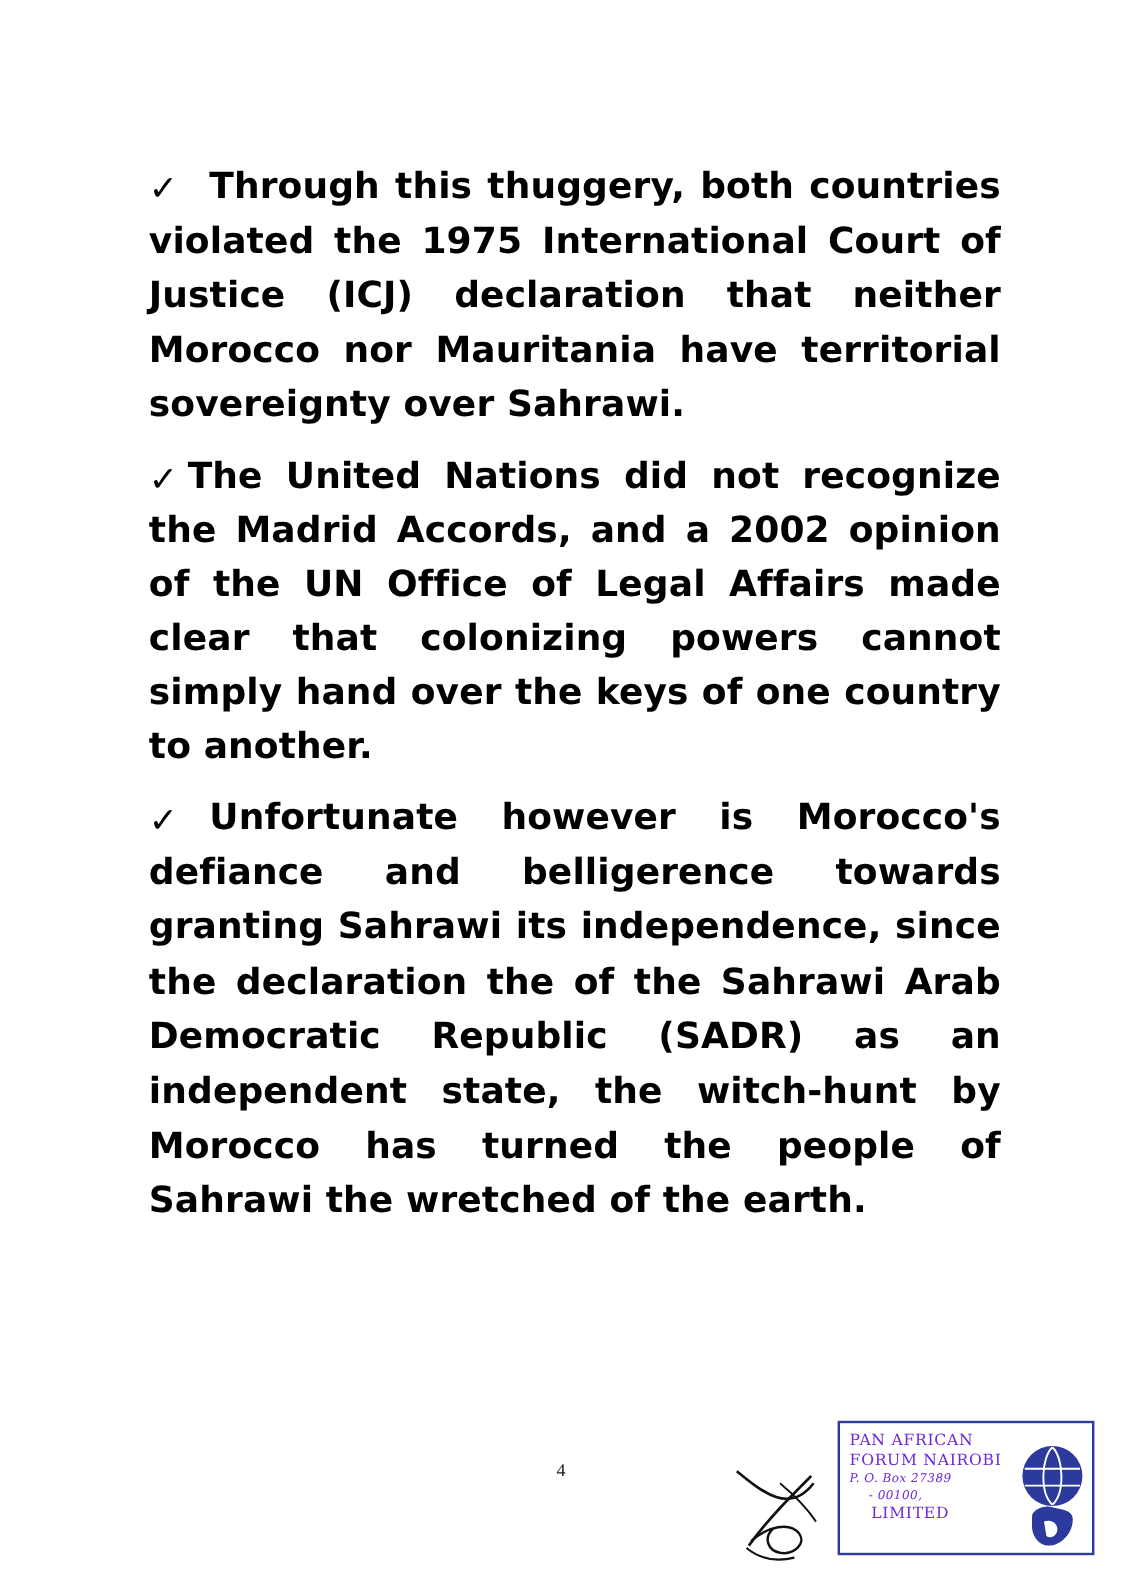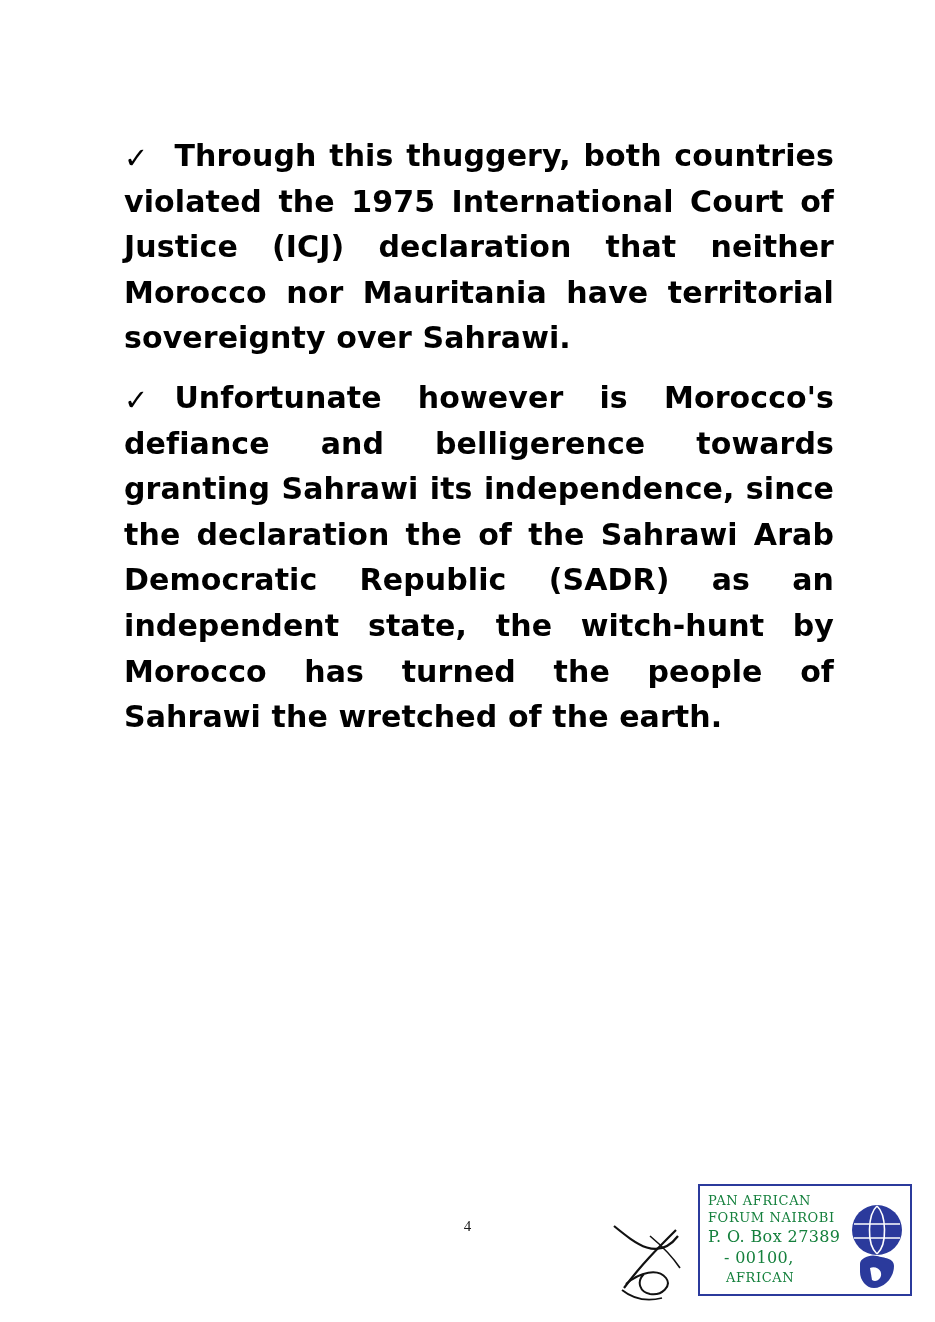--- a/index.html
+++ b/index.html
@@ -95,33 +95,34 @@
     border: 2px solid #2b3a9c;
     box-sizing: border-box;
     background: transparent;
   }
 
   .stamp-text {
     position: absolute;
     left: 8px;
     top: 6px;
     width: 130px;
-    color: #15803d;
+    color: #6d28d9;
     font-family: "DejaVu Serif", serif;
     font-size: 13px;
     line-height: 1.32;
     letter-spacing: 0.6px;
   }
   .stamp-line {
     display: block;
     white-space: nowrap;
   }
   .stamp-line.small {
-    font-size: 16px;
+    font-size: 10px;
     letter-spacing: 0.4px;
+    font-style: italic;
   }
   .stamp-line.indent {
     padding-left: 16px;
   }
   .stamp-line.center {
     padding-left: 18px;
   }
 
   .globe-logo {
     position: absolute;
@@ -141,20 +142,21 @@
 </style>
 </head>
 <body>
 
 <div class="page">
 
   <div class="content">
 
     <p class="bullet-para"><span class="check-icon">✓</span><span class="gap-wide"></span><span>Through this thuggery, both countries violated the 1975 International Court of Justice (ICJ) declaration that neither Morocco nor Mauritania have territorial sovereignty over Sahrawi.</span></p>
 
+    <p class="bullet-para tight"><span class="check-icon">✓</span><span class="gap-narrow"></span><span>The United Nations did not recognize the Madrid Accords, and a 2002 opinion of the UN Office of Legal Affairs made clear that colonizing powers cannot simply hand over the keys of one country to another.</span></p>
 
     <p class="bullet-para"><span class="check-icon">✓</span><span class="gap-wide"></span><span>Unfortunate however is Morocco's defiance and belligerence towards granting Sahrawi its independence, since the declaration the of the Sahrawi Arab Democratic Republic (SADR) as an independent state, the witch-hunt by Morocco has turned the people of Sahrawi the wretched of the earth.</span></p>
 
 
   </div>
 
   <div class="page-number">4</div>
 
   <div class="stamp-wrap">
 
@@ -165,21 +167,21 @@
       <path d="M16 84 C26 92, 40 96, 56 92" stroke="#111" stroke-width="1.8" fill="none"></path>
       <path d="M44 30 C56 40, 66 50, 74 62" stroke="#111" stroke-width="1.6" fill="none"></path>
     </svg>
 
     <div class="stamp-box">
       <div class="stamp-text">
         <span class="stamp-line">PAN AFRICAN</span>
         <span class="stamp-line">FORUM NAIROBI</span>
         <span class="stamp-line small">P. O. Box 27389</span>
         <span class="stamp-line small indent">- 00100,</span>
-        <span class="stamp-line center">AFRICAN</span>
+        <span class="stamp-line center">LIMITED</span>
       </div>
 
       <svg class="globe-logo" viewBox="0 0 58 92">
         <circle cx="29" cy="30" r="25" fill="#2b3a9c"></circle>
         <path d="M29 6 C20 14, 18 44, 29 54" stroke="#ffffff" stroke-width="1.6" fill="none"></path>
         <path d="M29 6 C38 14, 40 44, 29 54" stroke="#ffffff" stroke-width="1.6" fill="none"></path>
         <path d="M6 24 H52" stroke="#ffffff" stroke-width="1.6" fill="none"></path>
         <path d="M6 38 H52" stroke="#ffffff" stroke-width="1.6" fill="none"></path>
         <path d="M12 64 C12 58, 22 54, 29 56 C36 58, 46 58, 46 66 C46 78, 36 88, 26 88 C18 88, 12 80, 12 72 Z" fill="#2b3a9c"></path>
         <path d="M22 68 C26 66, 32 68, 33 73 C34 79, 28 83, 24 80" fill="#ffffff"></path>

